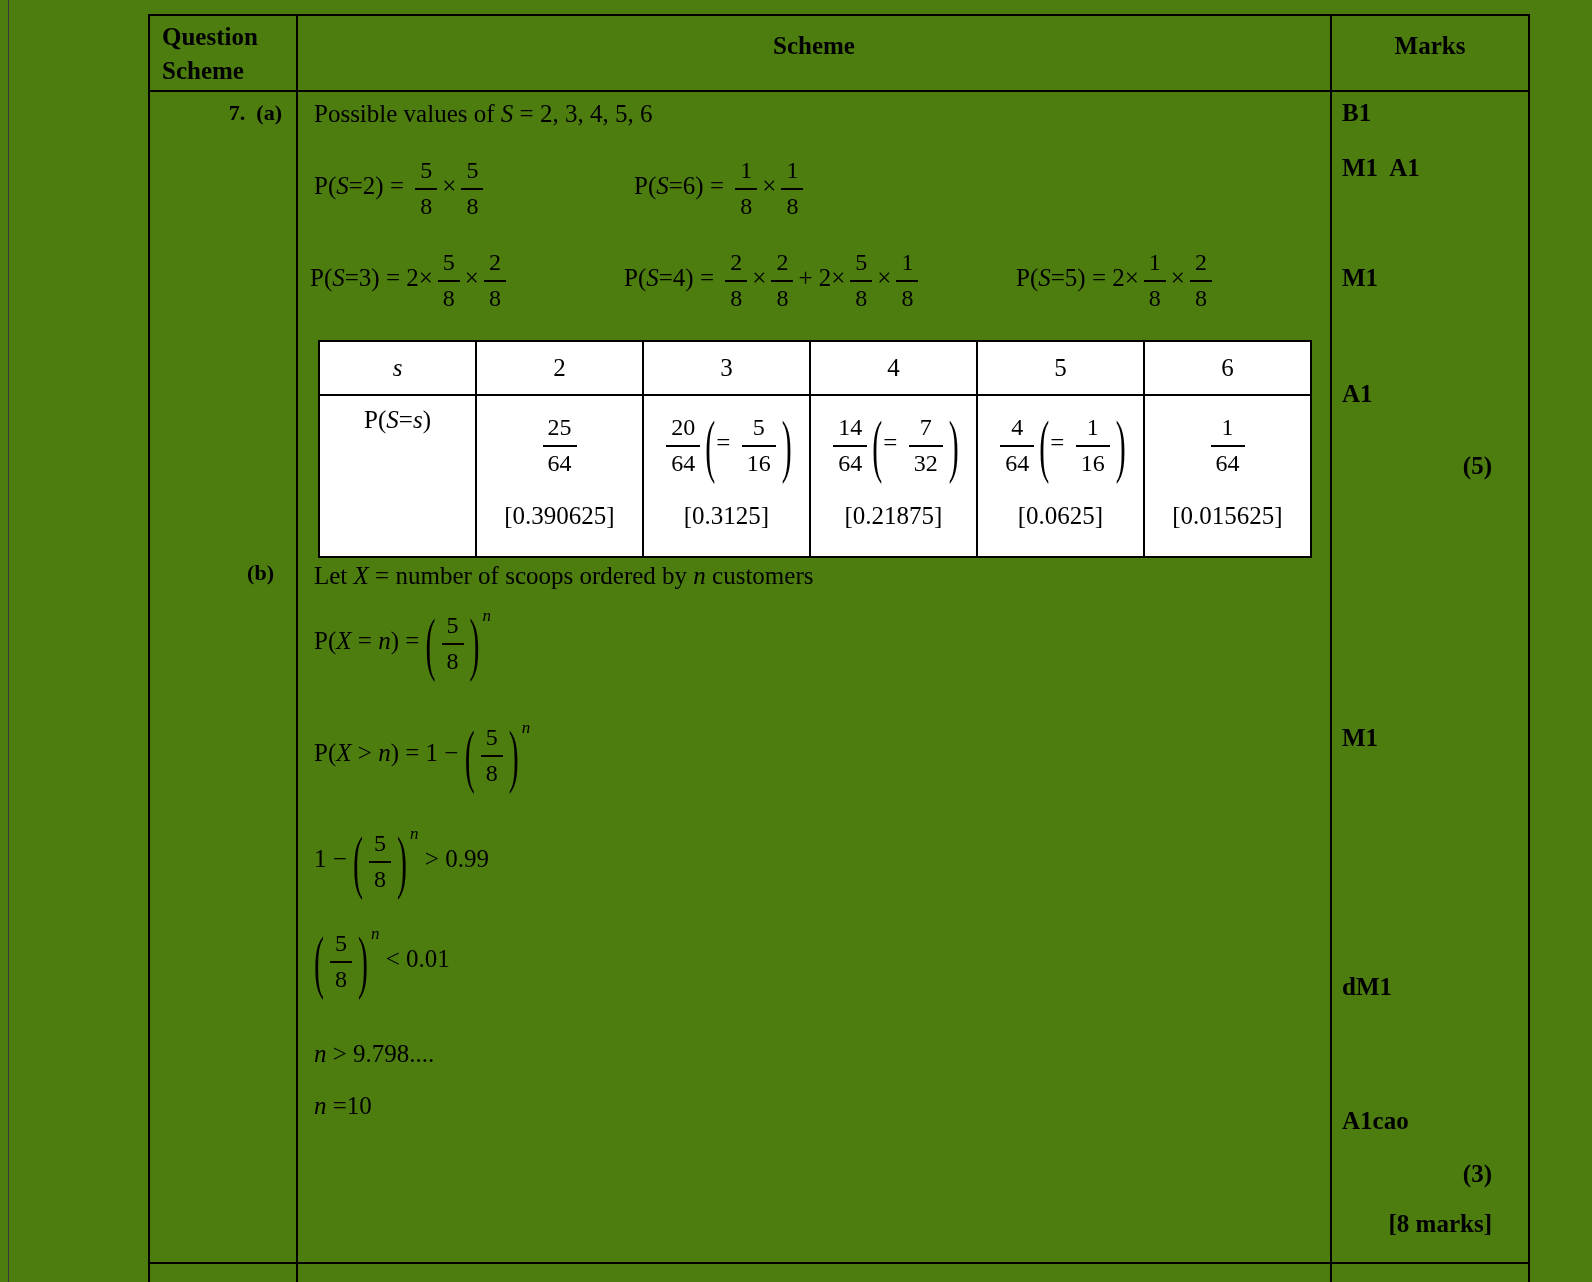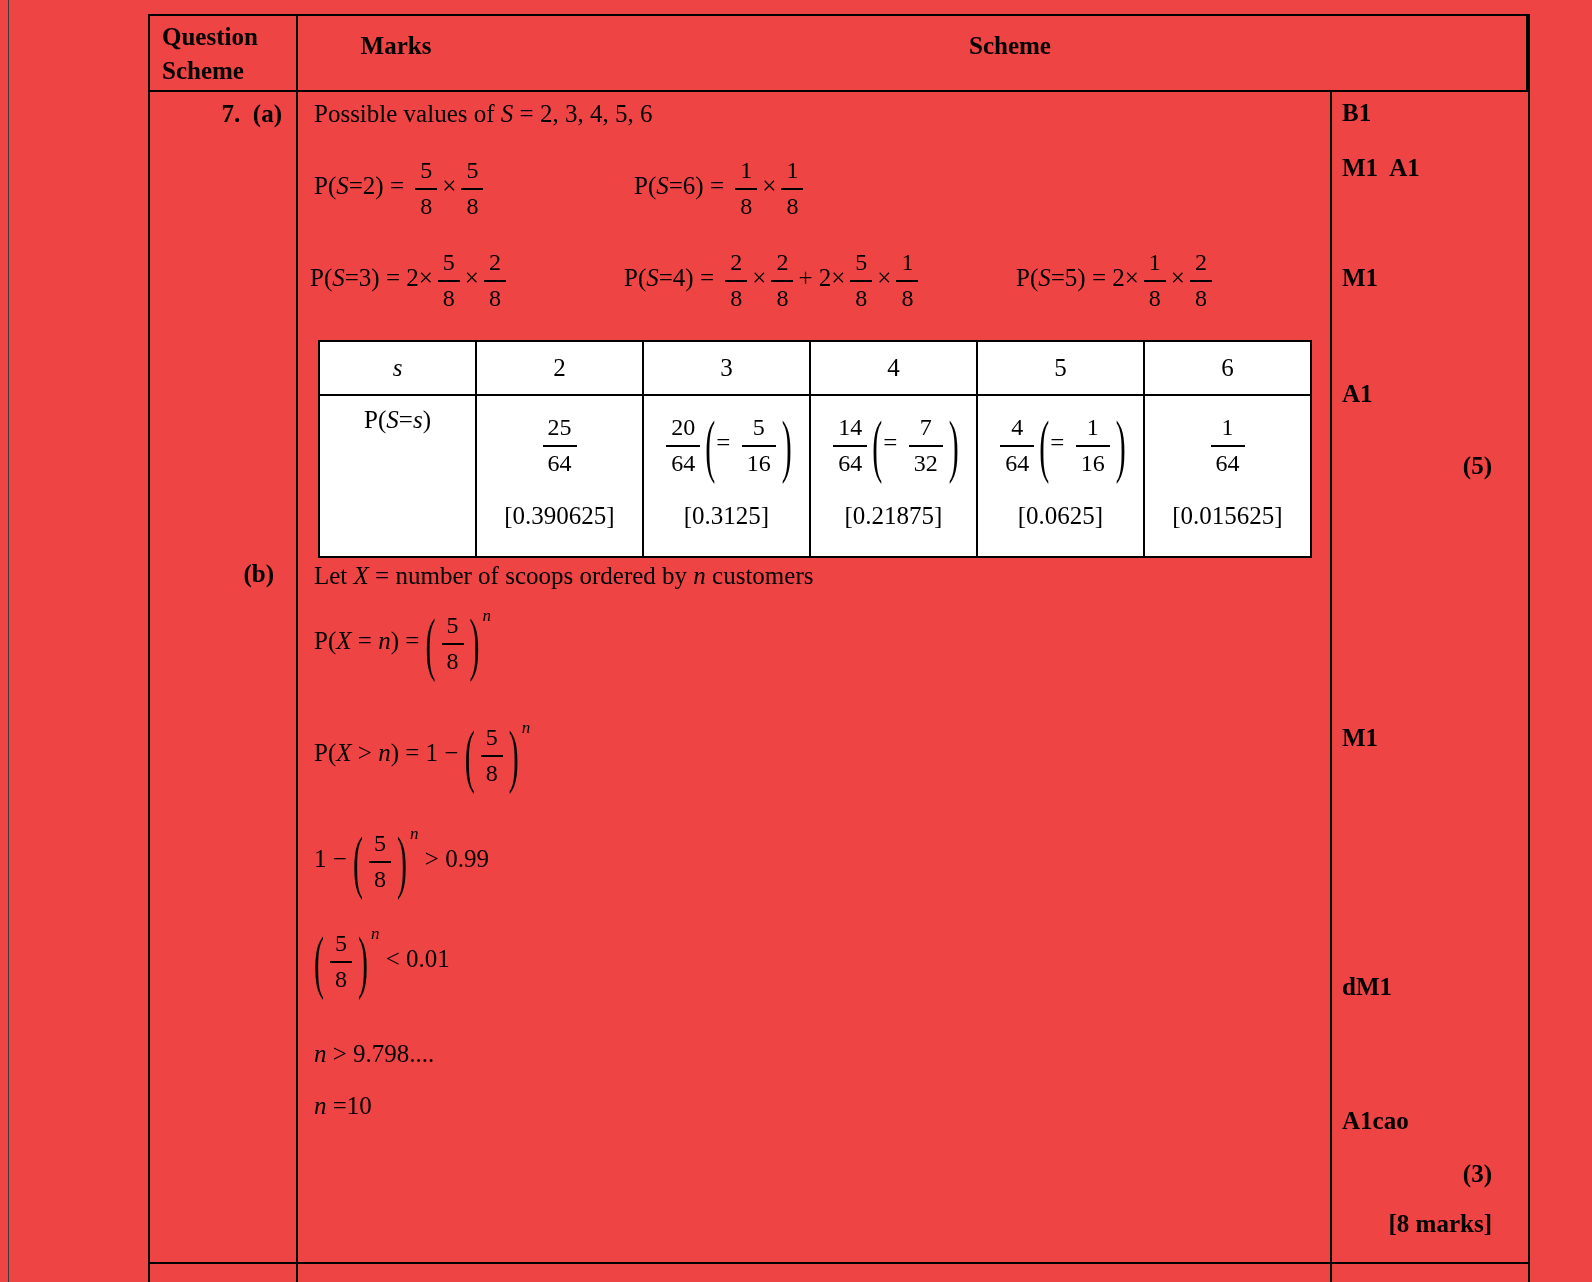--- a/index.html
+++ b/index.html
@@ -1,37 +1,37 @@
 <!DOCTYPE html>
 <html><head>
 <meta charset="utf-8">
 <style>
   * { box-sizing: border-box; }
   html, body { margin: 0; padding: 0; background: #ffffff; }
   .page {
-    position: relative; width: 1592px; height: 1282px; background: #ef4444;
+    position: relative; width: 1592px; height: 1282px; background: #4d7c0f;
     overflow: hidden; font-family: "Liberation Serif", serif; color: #000; text-decoration: underline;
   }
   .left-rule { position: absolute; left: 8px; top: 0; width: 1px; height: 100%; background: #3a3a3a; }
 
   .ms-table { position: absolute; left: 148px; top: 14px; width: 1382px; border: 2px solid #000; }
   .row { display: flex; }
   .header-row { height: 76px; border-bottom: 2px solid #000; }
   .body-row { height: 1172px; border-bottom: 2px solid #000; }
   .stub-row { height: 18px; }
   .cell { position: relative; }
   .qcol { width: 148px; border-right: 2px solid #000; }
   .scol { width: 1034px; border-right: 2px solid #000; }
   .mcol { flex: 1; }
 
   .hdr { font-weight: bold; font-size: 25px; }
   .hdr-q { padding: 4px 0 0 12px; line-height: 1.35; }
   .hdr-center { display: flex; align-items: flex-start; justify-content: center; padding-top: 16px; }
 
-  .qlabel { position: absolute; font-weight: bold; font-size: 25px; white-space: pre; }
+  .qlabel { position: absolute; font-weight: bold; font-size: 22px; white-space: pre; }
   .qlabel-a { top: 8px; right: 14px; }
   .qlabel-b { top: 468px; right: 22px; }
 
   .sline { position: absolute; left: 0; right: 0; font-size: 25px; }
   .eq { position: absolute; top: 0; white-space: nowrap; }
 
   .mvar { font-style: italic; }
   .frac { display: inline-block; vertical-align: middle; text-align: center; margin: 0 5px; }
   .frac .num { display: block; padding: 0 5px 3px; border-bottom: 2px solid #000; font-size: 24px; line-height: 1.15; }
   .frac .den { display: block; padding: 3px 5px 0; font-size: 24px; line-height: 1.15; }
@@ -63,22 +63,22 @@
 <div class="page">
   <div class="left-rule"></div>
 
   <div class="ms-table">
 
     <div class="row header-row">
       <div class="cell qcol hdr hdr-q">
         <div>Question</div>
         <div>Scheme</div>
       </div>
+      <div class="cell scol hdr hdr-center">Scheme</div>
       <div class="cell mcol hdr hdr-center">Marks</div>
-      <div class="cell scol hdr hdr-center">Scheme</div>
     </div>
 
     <div class="row body-row">
 
       <div class="cell qcol">
         <div class="qlabel qlabel-a">7.  (a)</div>
         <div class="qlabel qlabel-b">(b)</div>
       </div>
 
       <div class="cell scol">

